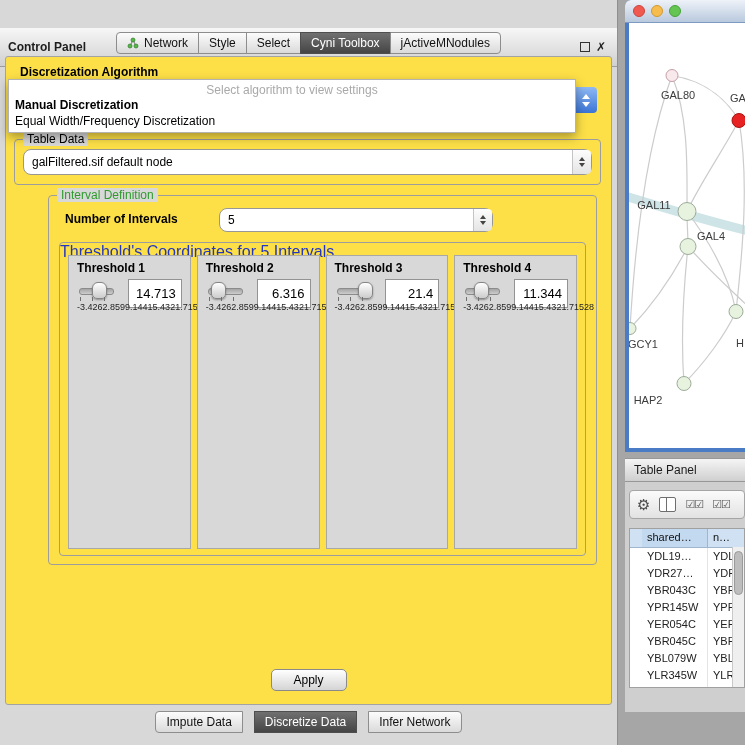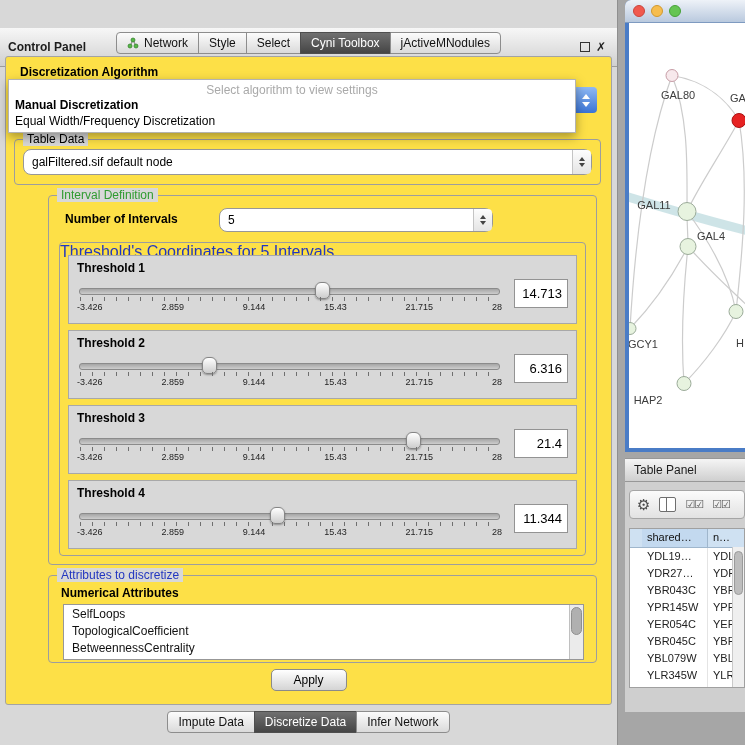--- a/index.html
+++ b/index.html
@@ -45,40 +45,40 @@
   .fs>.legend{position:absolute;top:-8px;left:8px;background:#d8d8d8;padding:0 4px;font-size:12px;}
   .fs-tabledata{left:8px;right:10px;top:82px;height:44px;}
   .fs-tabledata>.legend{color:#000;}
   .td-combo{left:8px;right:8px;top:9px;height:24px;}
   .fs-interval{left:42px;right:14px;top:138px;height:368px;}
   .fs-interval>.legend{color:#2f9b2f;}
   .ni-label{position:absolute;left:16px;top:16px;font-size:12px;font-weight:bold;color:#000;}
   .ni-combo{left:170px;width:272px;top:12px;height:22px;}
   .fs-thresh{left:10px;right:10px;top:46px;bottom:8px;border:1px solid #9d9d9d;border-radius:4px;position:absolute;}
   .fs-thresh>.legend{color:#2236c0;}
-  .th-stack{position:absolute;left:8px;right:8px;top:12px;bottom:6px;display:flex;flex-direction:column;gap:6px;}
+  .th-stack{position:absolute;left:8px;right:8px;top:12px;bottom:6px;display:flex;gap:6px;}
   .th-panel{flex:1;position:relative;border:1px solid #a8a8a8;background:#d8d8d8;}
   .th-label{position:absolute;left:8px;top:5px;font-size:12px;font-weight:bold;color:#000;}
   .th-row{position:absolute;left:8px;right:8px;top:23px;bottom:2px;display:flex;gap:12px;}
   .slider{flex:1;position:relative;}
   .track{position:absolute;left:2px;right:2px;top:9px;height:5px;background:linear-gradient(#a5a5a5,#cdcdcd);border:1px solid #8b8b8b;border-radius:3px;}
   .thumb{position:absolute;top:3px;width:13px;height:15px;background:linear-gradient(#ffffff,#cccccc);border:1px solid #858585;border-radius:6px 6px 5px 5px;box-shadow:0 1px 2px rgba(0,0,0,.35);}
   .ticks{position:absolute;left:3px;right:2px;top:18px;height:4px;background:repeating-linear-gradient(to right,#6f6f6f 0 1px,transparent 1px 12px);}
   .scale{position:absolute;left:0px;right:0px;top:23px;display:flex;justify-content:space-between;font-size:9px;color:#1e1e1e;}
   .th-value{width:54px;height:29px;background:#fff;border:1px solid #939393;font-size:13px;color:#000;display:flex;align-items:center;justify-content:flex-end;padding-right:5px;box-sizing:border-box;}
   .fs-attrs{left:42px;right:14px;top:518px;height:86px;}
   .fs-attrs>.legend{color:#2236c0;}
   .attr-title{position:absolute;left:12px;top:10px;font-size:12px;font-weight:bold;color:#000;}
   .listbox{position:absolute;left:14px;right:12px;top:28px;bottom:2px;background:#fff;border:1px solid #979797;overflow:hidden;}
   .list-items{position:absolute;left:0;right:14px;top:1px;bottom:0;}
   .list-item{font-size:12px;color:#111;padding:1px 0 1px 8px;line-height:15px;white-space:nowrap;}
   .list-scroll{position:absolute;right:0;top:0;bottom:0;width:13px;background:#ebebeb;border-left:1px solid #c0c0c0;}
   .list-thumb{position:absolute;left:1px;right:1px;top:2px;height:26px;background:#b0b0b0;border:1px solid #8f8f8f;border-radius:6px;}
   .apply-btn{position:absolute;left:50%;transform:translateX(-50%);top:612px;padding:3px 22px;font-size:12px;color:#000;background:linear-gradient(#ffffff,#d4d4d4);border:1px solid #8a8a8a;border-radius:5px;}
-  .bottom-tabs{position:absolute;left:0;right:0;bottom:12px;display:flex;justify-content:center;}
+  .bottom-tabs{position:absolute;left:0;right:0;bottom:12px;display:flex;justify-content:center;gap:12px;}
   
   .network-window{position:absolute;left:625px;top:0;width:120px;height:452px;background:#4a7cc6;border-radius:6px 0 0 0;}
   .net-titlebar{position:absolute;left:0;right:0;top:0;height:22px;background:linear-gradient(#eef2f8,#b9c9de);border-bottom:1px solid #7e9ac0;border-radius:6px 0 0 0;display:flex;align-items:center;gap:6px;padding-left:8px;}
   .light{width:12px;height:12px;border-radius:50%;box-sizing:border-box;}
   .light.red{background:#f0594f;border:1px solid #ca453d;}
   .light.yellow{background:#f6bd4e;border:1px solid #d1992f;}
   .light.green{background:#65c553;border:1px solid #47a239;}
   .net-canvas{position:absolute;left:4px;right:0;top:23px;bottom:4px;background:#ffffff;overflow:hidden;}
   .net-canvas svg{display:block;}
   .edge{stroke:#cccccc;stroke-width:1.2;fill:none;}
@@ -257,34 +257,20 @@
                   </div>
               </div>
               <div class="th-value">11.344</div>
             </div>
           </div>
 
         </div>
       </div>
     </div>
 
-    <div class="fs fs-attrs">
-      <span class="legend">Attributes to discretize</span>
-      <span class="attr-title">Numerical Attributes</span>
-      <div class="listbox">
-        <div class="list-items">
-            <div class="list-item">SelfLoops</div>
-            <div class="list-item">TopologicalCoefficient</div>
-            <div class="list-item">BetweennessCentrality</div>
-          </div>
-        <div class="list-scroll">
-          <div class="list-thumb"></div>
-        </div>
-      </div>
-    </div>
 
     <button class="apply-btn">Apply</button>
   </div>
 
   <nav class="bottom-tabs">
     <div class="tab">
         <span>Impute Data</span>
       </div>
     <div class="tab selected">
         <span>Discretize Data</span>

